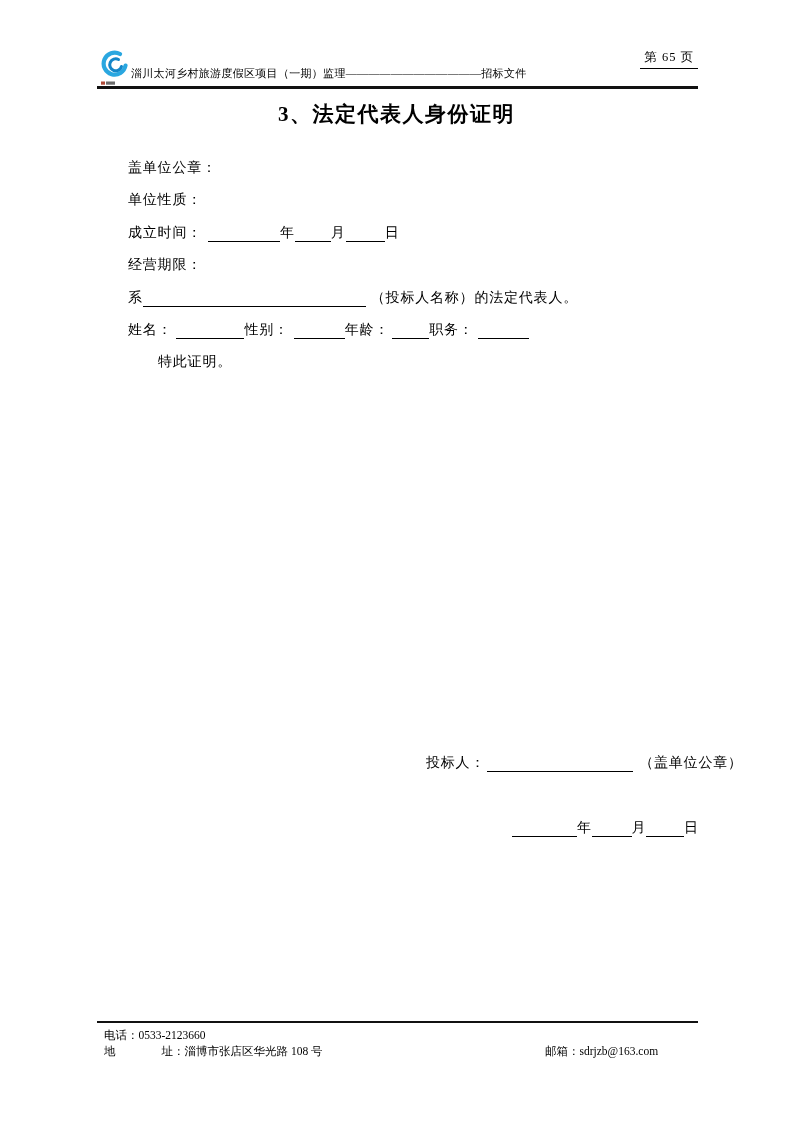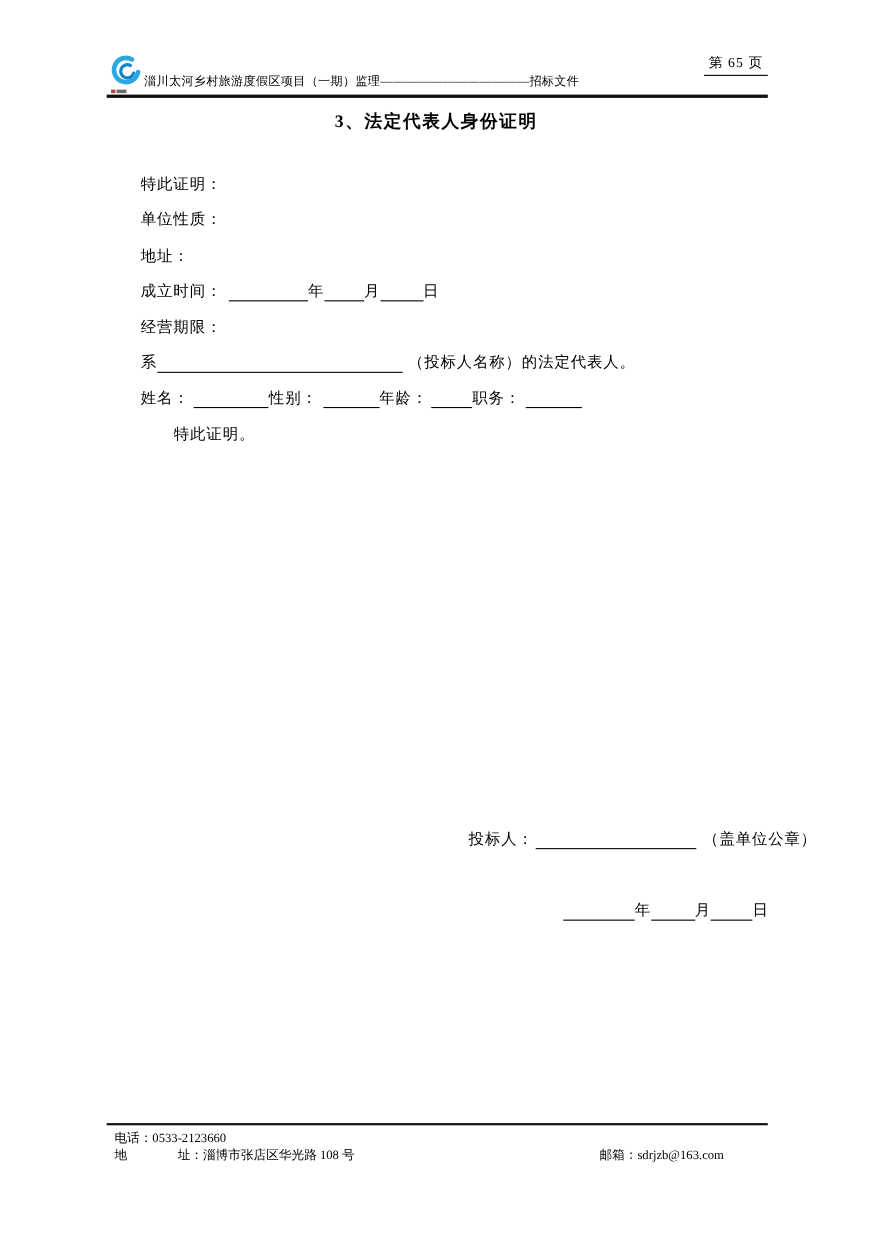--- a/index.html
+++ b/index.html
@@ -14,21 +14,21 @@
     letter-spacing:0.3px; white-space:nowrap;
   }
   .page-number {
     position:absolute; top:49px; right:95px; font-size:12.5px;
     padding:0 4px 2px 4px; border-bottom:1.5px solid #000; letter-spacing:1px;
   }
   .header-rule { position:absolute; left:97px; top:86px; width:601px; height:2.6px; background:#111; }
   
   .doc-title {
     position:absolute; top:100px; left:0; width:100%; text-align:center;
-    font-size:16px; font-weight:bold; letter-spacing:1.5px;
+    font-size:21px; font-weight:bold; letter-spacing:1.5px;
   }
   
   .form { position:absolute; left:128px; top:159px; font-size:14px; letter-spacing:0.8px; }
   .fline { height:20px; margin-bottom:12.4px; white-space:nowrap; }
   .bl {
     display:inline-block; height:1em; border-bottom:1.4px solid #000;
     vertical-align:bottom;
   }
   .indent { margin-left:30px; }
   
@@ -52,25 +52,24 @@
     <rect x="2" y="31.5" width="4" height="3.2" fill="#b04a38"></rect>
     <rect x="7" y="31.5" width="9" height="3.2" fill="#6b6b6b"></rect>
   </svg>
   <div class="header-text"><span>淄川太河乡村旅游度假区项目（一期）监理</span><span>————————————</span><span>招标文件</span></div>
   <div class="page-number">第 65 页</div>
   <div class="header-rule"></div>
 
   <div class="doc-title">3、法定代表人身份证明</div>
 
   <div class="form">
-    <div class="fline"><span>特此证明：</span></div>
+    <div class="fline"><span>盖单位公章：</span></div>
 
     <div class="fline"><span>单位性质：</span></div>
 
-    <div class="fline"><span>地址：</span></div>
 
     <div class="fline"><span>成立时间：</span><span class="bl" style="width:72px;margin-left:6px"></span><span>年</span><span class="bl" style="width:36px"></span><span>月</span><span class="bl" style="width:39px"></span><span>日</span></div>
 
     <div class="fline"><span>经营期限：</span></div>
 
     <div class="fline"><span>系</span><span class="bl" style="width:223px"></span><span style="margin-left:5px">（投标人名称）的法定代表人。</span></div>
 
     <div class="fline"><span>姓名：</span><span class="bl" style="width:68px;margin-left:4px"></span><span>性别：</span><span class="bl" style="width:51px;margin-left:5px"></span><span>年龄：</span><span class="bl" style="width:37px;margin-left:3px"></span><span>职务：</span><span class="bl" style="width:51px;margin-left:4px"></span></div>
 
     <div class="fline indent"><span>特此证明。</span></div>

